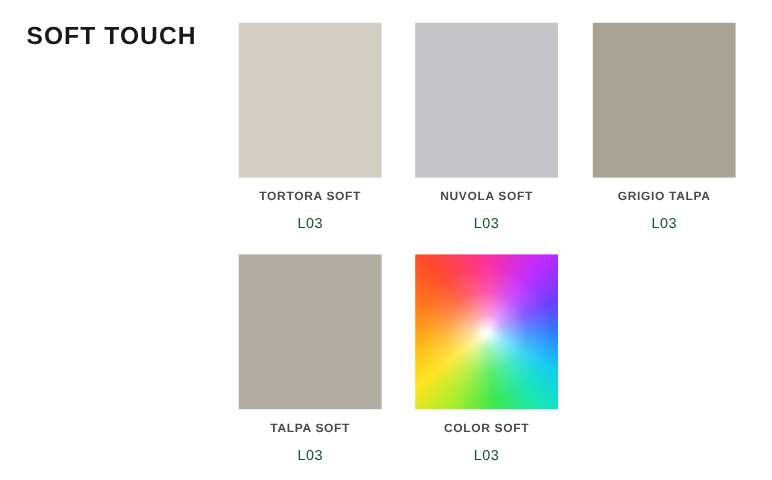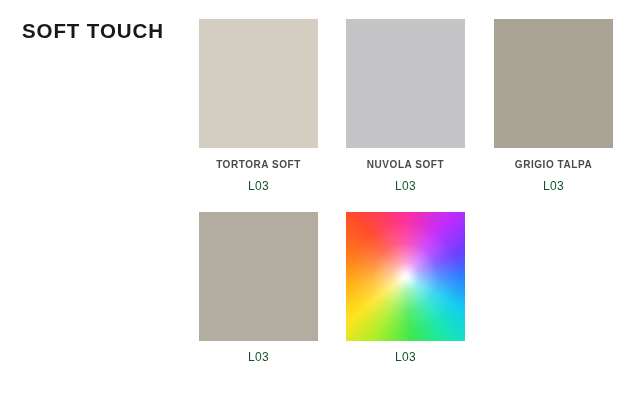--- a/index.html
+++ b/index.html
@@ -126,21 +126,23 @@
   </div>
 
   <div class="swatch-cell col-3 row-1">
     <span class="swatch-chip" style="background-color: rgb(168, 163, 148);"></span>
     <span class="swatch-name">GRIGIO TALPA</span>
     <span class="swatch-code">L03</span>
   </div>
 
   <div class="swatch-cell col-1 row-2">
     <span class="swatch-chip" style="background-color: rgb(178, 172, 161);"></span>
+    <span class="swatch-name">TALPA SOFT</span>
     <span class="swatch-code">L03</span>
   </div>
 
   <div class="swatch-cell col-2 row-2">
     <span class="swatch-chip chip-rainbow"></span>
+    <span class="swatch-name">COLOR SOFT</span>
     <span class="swatch-code">L03</span>
   </div>
 
 </div>
 
 </body></html>

